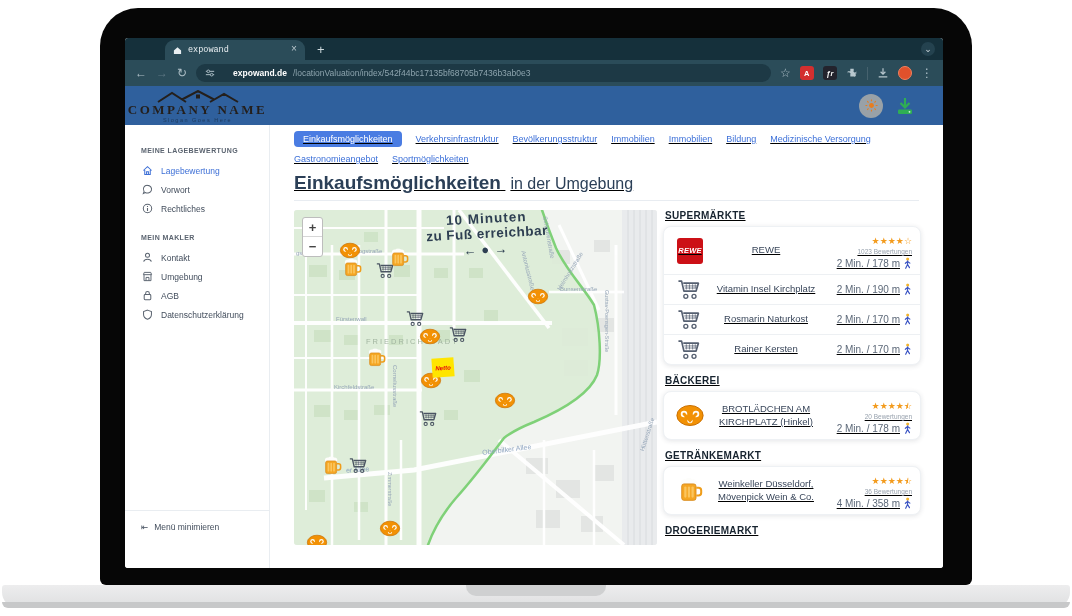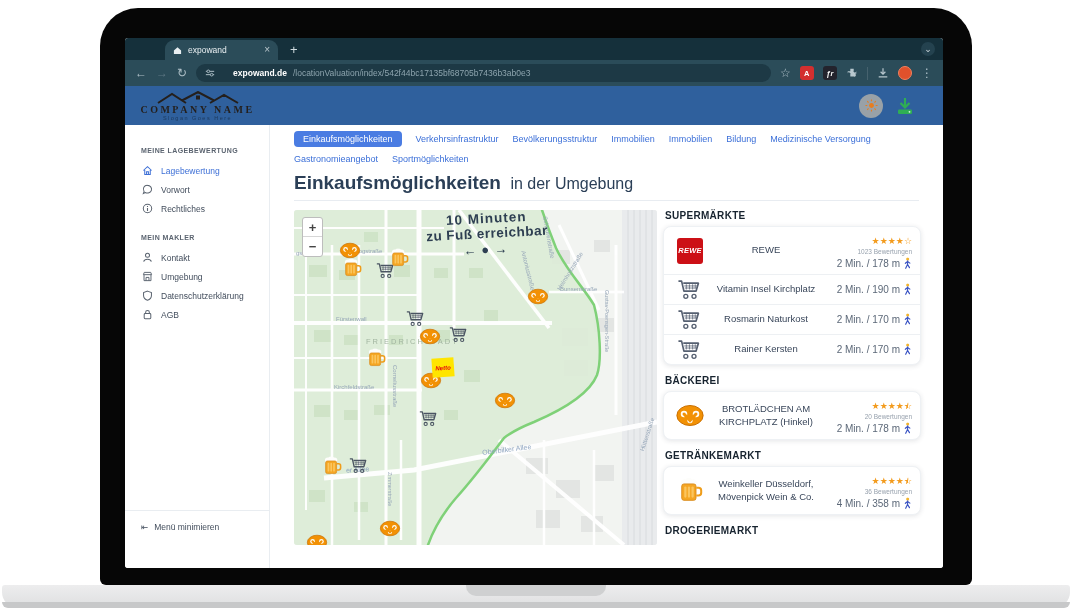--- a/index.html
+++ b/index.html
@@ -11,22 +11,22 @@
   .base{position:absolute;left:2px;top:585px;width:1068px;height:23px;
     background:linear-gradient(#ededee,#dedfe0);border-radius:3px 3px 16px 16px;}
   .base::after{content:"";position:absolute;left:0;bottom:0;width:100%;height:6px;
     background:#c7c8c9;border-radius:0 0 16px 16px;}
   .notch{position:absolute;left:50%;transform:translateX(-50%);top:0;width:140px;height:11px;
     background:#cfd0d1;border-radius:0 0 10px 10px;}
   .screen{position:absolute;left:25px;top:30px;width:818px;height:530px;background:#fff;
     overflow:hidden;border-radius:3px;}
   
   .tabstrip{height:22px;background:#15303b;display:flex;align-items:flex-end;position:relative;}
-  .tab{margin-left:40px;width:113px;height:20px;background:#2b4c59;border-radius:9px 9px 0 0;
-    display:flex;align-items:center;gap:6px;padding:0 8px;color:#e9eff2;font-size:8.5px;}
+  .tab{margin-left:40px;width:140px;height:20px;background:#2b4c59;border-radius:9px 9px 0 0;
+    display:flex;align-items:center;gap:6px;padding:0 8px;color:#e9eff2;font-size:8.5px;font-family:Liberation Mono, monospace;}
   .tab .t-title{flex:1;white-space:nowrap;overflow:hidden;}
   .tab .t-close{color:#b9c6cc;font-size:10px;line-height:1;}
   .newtab{color:#cfdade;font-size:13px;margin-left:12px;line-height:20px;}
   .tab-chevron{position:absolute;right:8px;top:4px;width:14px;height:14px;border-radius:50%;
     background:#24424f;color:#cfdade;font-size:9px;display:flex;align-items:center;justify-content:center;}
   .toolbar{height:26px;background:#2b4c59;display:flex;align-items:center;padding:0 10px;gap:9px;}
   .nav-ic{color:#aebfc7;font-size:12px;line-height:1;}
   .nav-ic.dim{color:#5f7884;}
   .addr{flex:0 1 575px;height:18px;background:#1d3945;border-radius:9px;display:flex;
     align-items:center;gap:6px;padding:0 9px;overflow:hidden;}
@@ -34,40 +34,40 @@
   .addr .u-path{color:#8da4ae;font-size:8.5px;white-space:nowrap;overflow:hidden;}
   .ext{width:14px;height:14px;border-radius:3px;display:flex;align-items:center;justify-content:center;
     font-size:7.5px;font-weight:bold;color:#fff;}
   .ext.adobe{background:#d32f2f;}
   .ext.fonts{background:#23232d;font-style:italic;}
   .tb-sep{width:1px;height:13px;background:#46626e;}
   .avatar{width:14px;height:14px;border-radius:50%;background:#e0512c;border:1.5px solid #f0815f;}
   
   .app-header{height:39px;background:#2f609d;position:relative;display:flex;align-items:center;}
   .logo{width:145px;text-align:center;line-height:1.1;padding-top:2px;}
-  .logo .company{font-family:"Liberation Serif",serif;font-size:10px;letter-spacing:2.5px;
+  .logo .company{font-family:"Liberation Serif",serif;font-size:13px;letter-spacing:2.5px;
     color:#241f1c;font-weight:bold;}
   .logo .slogan{font-size:5.5px;letter-spacing:1.5px;color:rgba(15,25,38,.55);}
   .hdr-right{position:absolute;right:28px;top:0;height:100%;display:flex;align-items:center;gap:12px;}
   .sun-avatar{width:24px;height:24px;border-radius:50%;background:#99a1a7;display:flex;
     align-items:center;justify-content:center;}
   
   .app-body{display:flex;height:443px;background:#fff;}
   .sidebar{width:145px;border-right:1px solid #e9edf1;position:relative;flex:none;}
   .side-label{font-size:7px;font-weight:bold;color:#5b6470;letter-spacing:.4px;
     margin:22px 0 7px 16px;}
   .side-label.second{margin-top:16px;}
   .side-item{display:flex;align-items:center;gap:8px;padding:4px 0 4px 17px;font-size:8.5px;
     color:#424d5c;cursor:pointer;}
   .side-item svg{flex:none;}
   .side-item.active{color:#3d6fd6;}
   .side-min{position:absolute;left:0;right:0;bottom:36px;border-top:1px solid #e9edf1;
     padding:11px 0 0 16px;font-size:8.5px;color:#424d5c;display:flex;gap:6px;align-items:center;}
   
-  .main{flex:1;padding:6px 24px 0 24px;position:relative;overflow:hidden;}
+  .main{flex:1;padding:6px 24px 0 24px;position:relative;overflow:hidden;text-decoration:underline;}
   .pill-row{display:flex;gap:14px;align-items:center;margin-bottom:7px;flex-wrap:nowrap;}
   .pill{font-size:9px;color:#3b6fd8;white-space:nowrap;cursor:pointer;}
   .pill.active{background:#4a7ce2;color:#fff;padding:3px 9px;border-radius:4px;}
   .page-title{margin-top:8px;color:#2b3f57;}
   .page-title h1{display:inline;font-size:19px;font-weight:bold;}
   .page-title .sub{font-size:16px;margin-left:5px;}
   .title-divider{border-bottom:1px solid #e8ecf1;margin-top:6px;}
   .cols{display:flex;gap:6px;margin-top:9px;}
   
   .map-wrap{width:363px;height:335px;position:relative;border-radius:3px;overflow:hidden;
@@ -256,30 +256,30 @@
         <span>Kontakt</span>
       </div>
       <div class="side-item">
         <svg width="11" height="11" viewBox="0 0 12 12">
           <path d="M1.5,4 L2.5,1.5 h7 L10.5,4 Z M2.2,4.2 V10.5 H9.8 V4.2 M4.4,10.5 V7 h3.2 v3.5" fill="none" stroke="#5b6470" stroke-width="1.05"></path>
             </svg>
         <span>Umgebung</span>
       </div>
       <div class="side-item">
         <svg width="11" height="11" viewBox="0 0 12 12">
-          <path d="M6,1.2 L10.3,2.8 V6 C10.3,8.7 8.4,10.4 6,11.2 C3.6,10.4 1.7,8.7 1.7,6 V2.8 Z" fill="none" stroke="#5b6470" stroke-width="1.1"></path>
-            </svg>
-        <span>Datenschutzerklärung</span>
-      </div>
-      <div class="side-item">
-        <svg width="11" height="11" viewBox="0 0 12 12">
           <rect x="2.4" y="5" width="7.2" height="5.6" rx="1" fill="none" stroke="#5b6470" stroke-width="1.1"></rect>
           <path d="M4,5 V3.6 a2,2 0 0 1 4,0 V5" fill="none" stroke="#5b6470" stroke-width="1.1"></path>
             </svg>
         <span>AGB</span>
+      </div>
+      <div class="side-item">
+        <svg width="11" height="11" viewBox="0 0 12 12">
+          <path d="M6,1.2 L10.3,2.8 V6 C10.3,8.7 8.4,10.4 6,11.2 C3.6,10.4 1.7,8.7 1.7,6 V2.8 Z" fill="none" stroke="#5b6470" stroke-width="1.1"></path>
+            </svg>
+        <span>Datenschutzerklärung</span>
       </div>
 
       <div class="side-min">
         <span>⇤</span>
         <span>Menü minimieren</span>
       </div>
     </div>
 
     <div class="main">
       <div class="pill-row">

